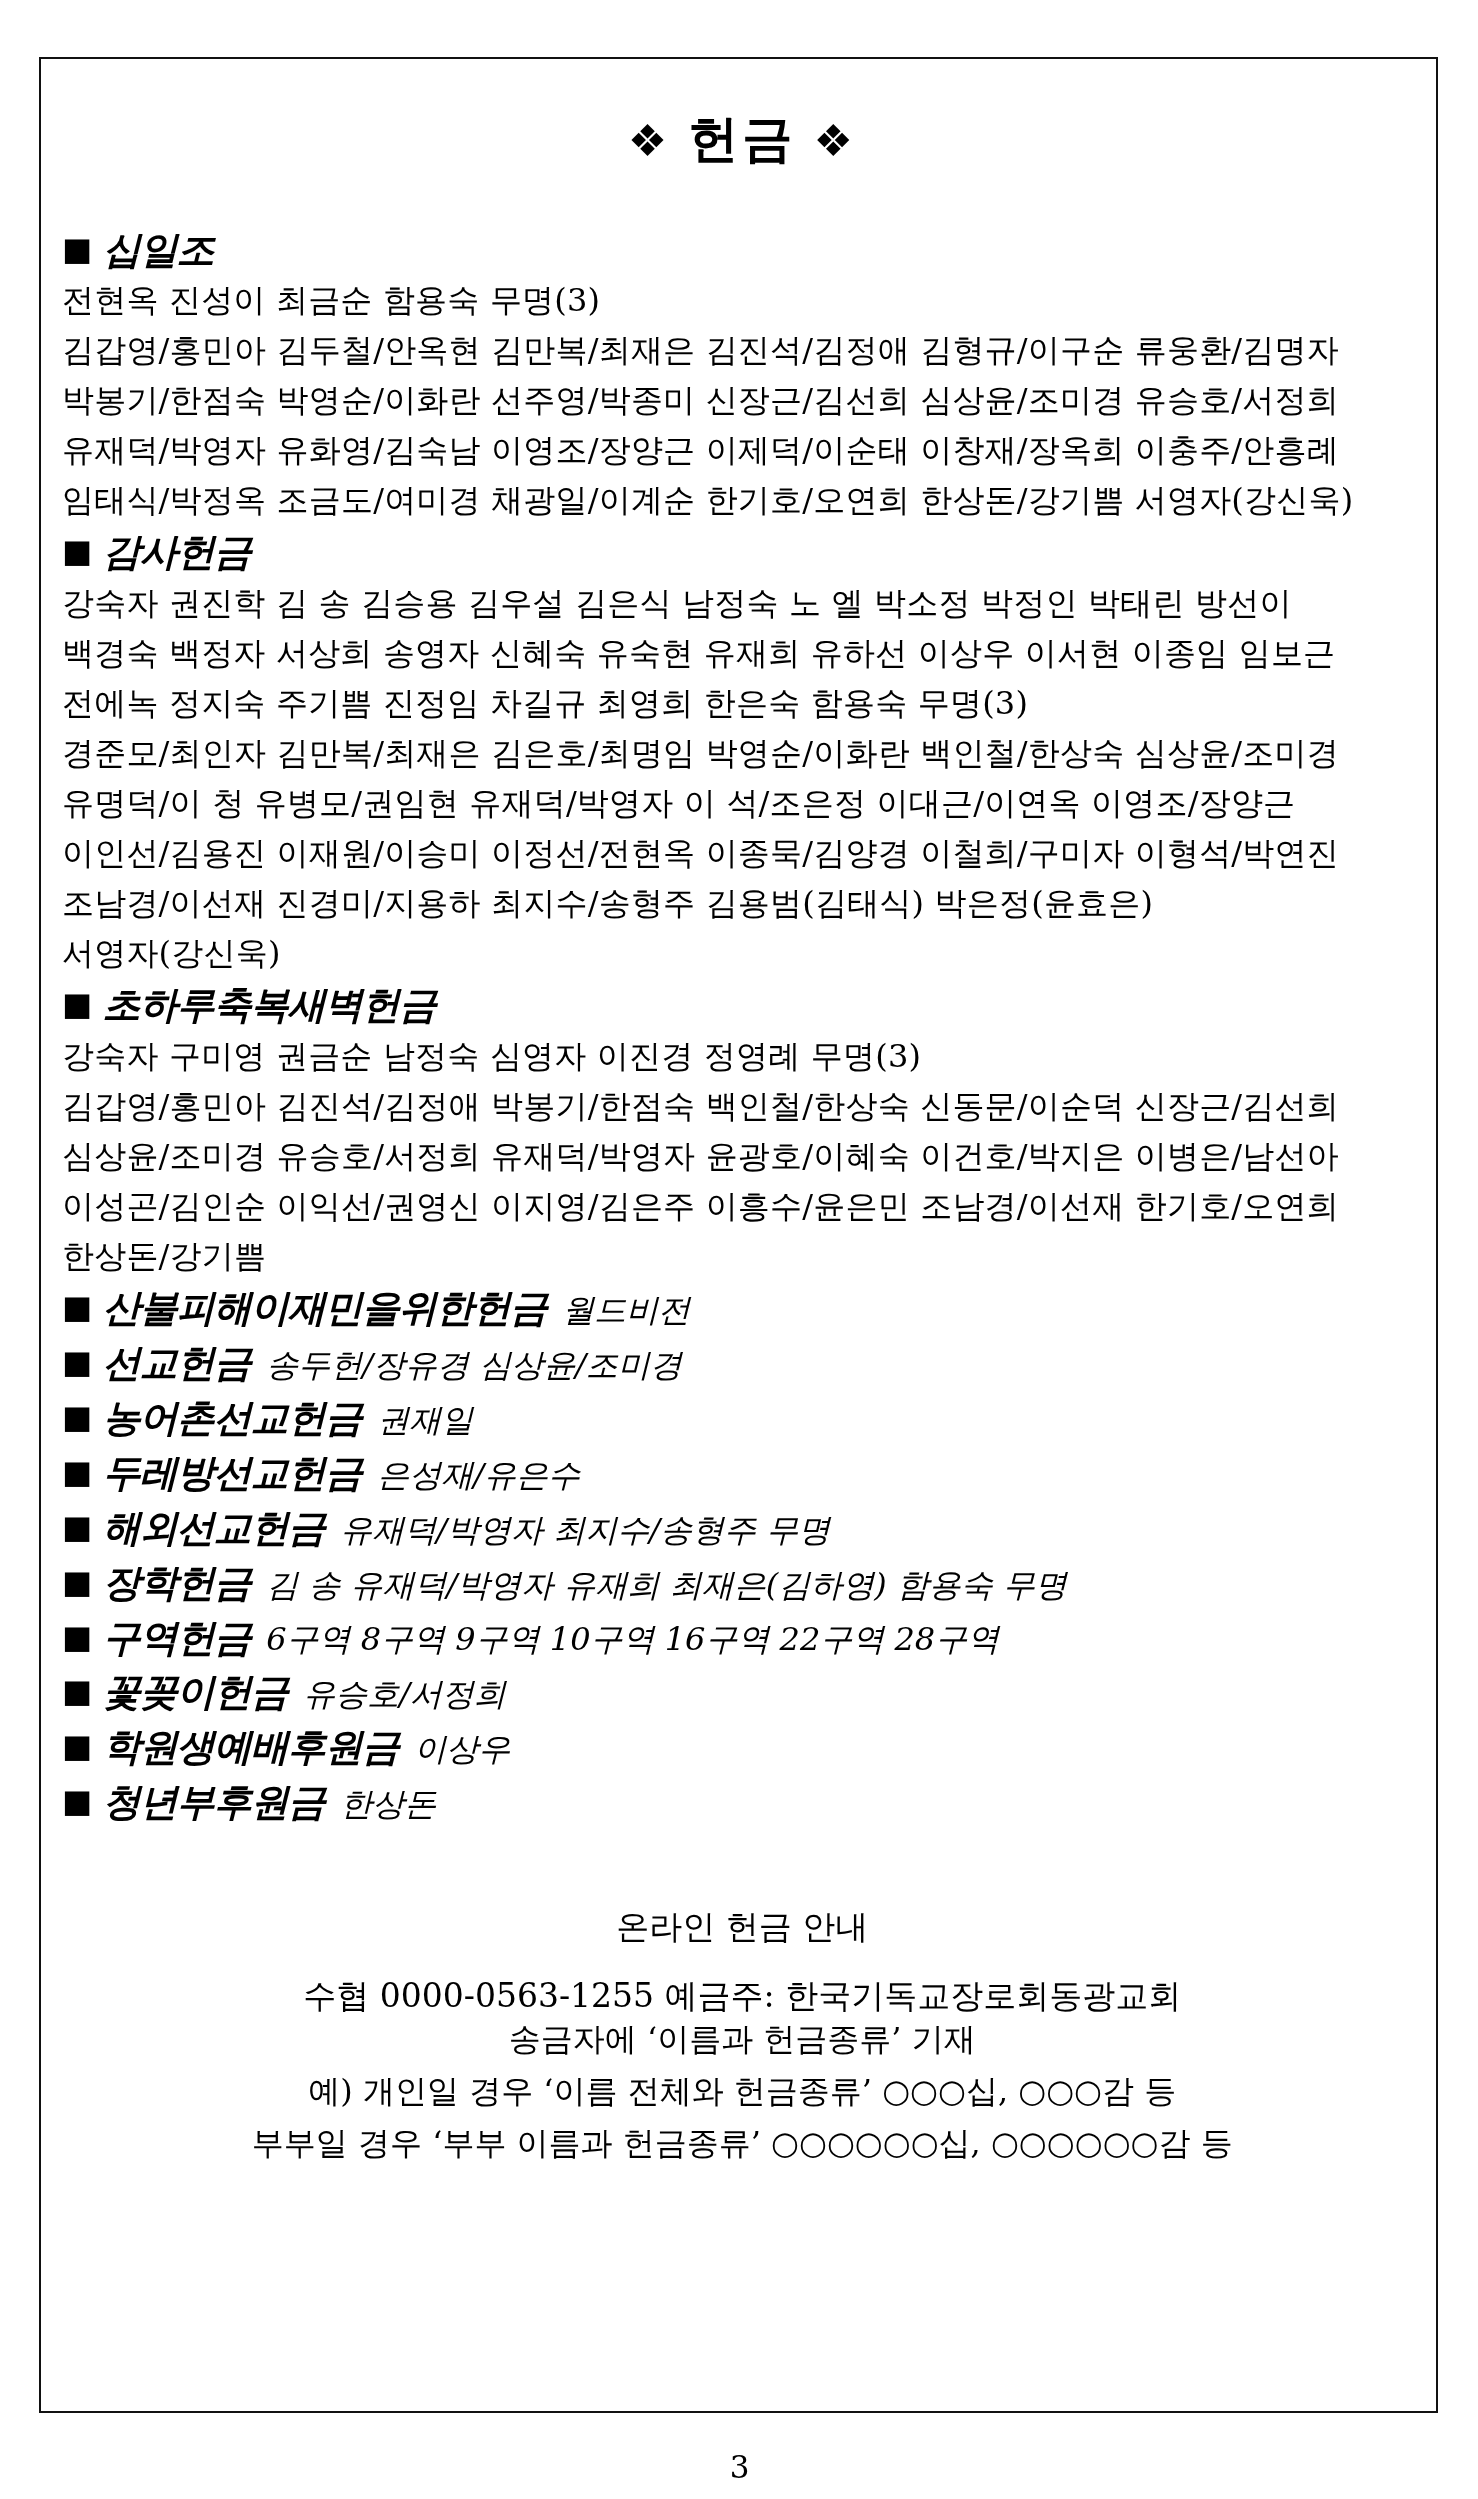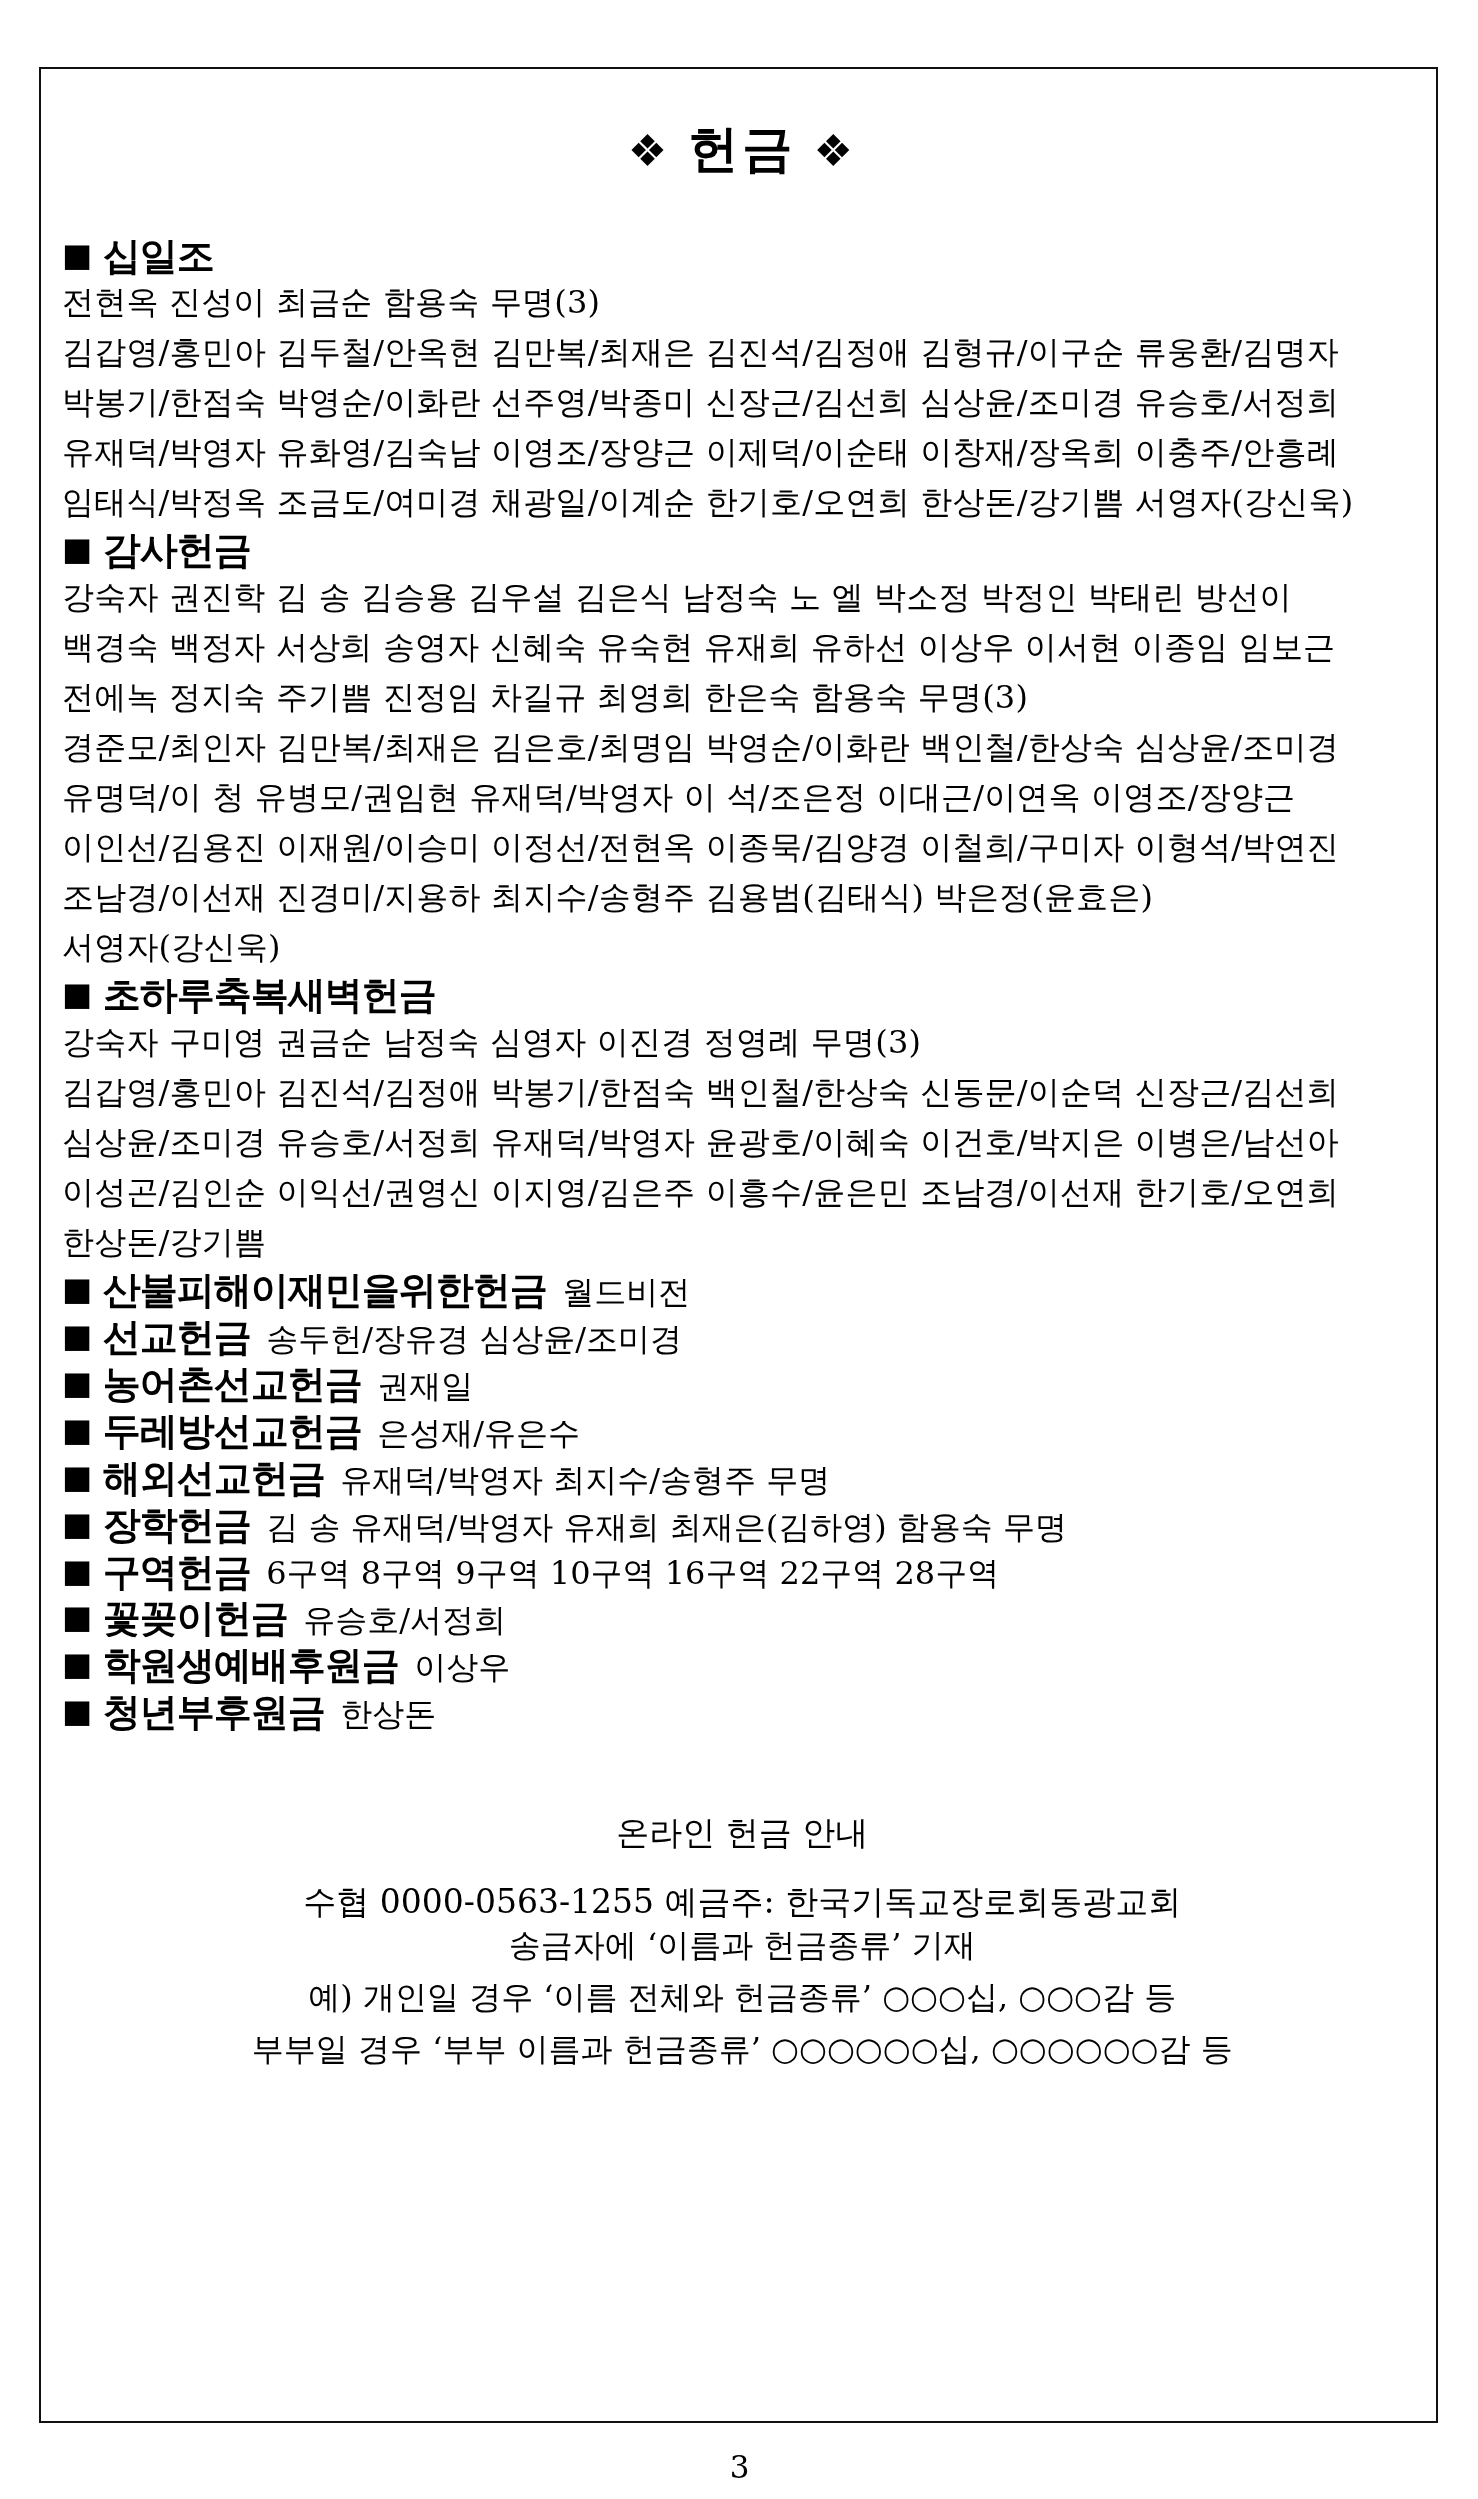--- a/index.html
+++ b/index.html
@@ -4,43 +4,44 @@
 <style>
   html,body{margin:0;padding:0;background:#ffffff;}
   .page{
     position:relative;
     width:1479px;height:2500px;
     background:#ffffff;color:#000;
     font-family:"DejaVu Serif", serif;
     overflow:hidden;
   }
   .frame{
-    position:absolute;left:39px;top:67px;
+    position:absolute;left:39px;top:57px;
     width:1399px;height:2356px;
     border:2.9px solid #111;
     box-sizing:border-box;
     padding:13.5px 13.5px 0 21px;
     overflow:hidden;
   }
   .doc-title{
     text-align:center;
     font-family:"DejaVu Sans", sans-serif;
     font-weight:700;
     font-size:50px;
     margin:33px 0 50px 0;
     letter-spacing:3.9px;
   }
   .doc-title .diamond{font-size:44px;padding:0 17.3px;}
   .section-header{
     font-family:"DejaVu Sans", sans-serif;
     font-weight:700;
     font-size:38px;
-    line-height:44px;
+    line-height:52px;
     letter-spacing:-1px;
     white-space:nowrap;
+    font-style:italic;
   }
   .section-header .bullet{
     font-size:32px;
     margin-right:11.6px;
     vertical-align:2.9px;
   }
   .section-header .inline-names{
     font-family:"DejaVu Serif", serif;
     font-weight:400;
     font-size:32px;

